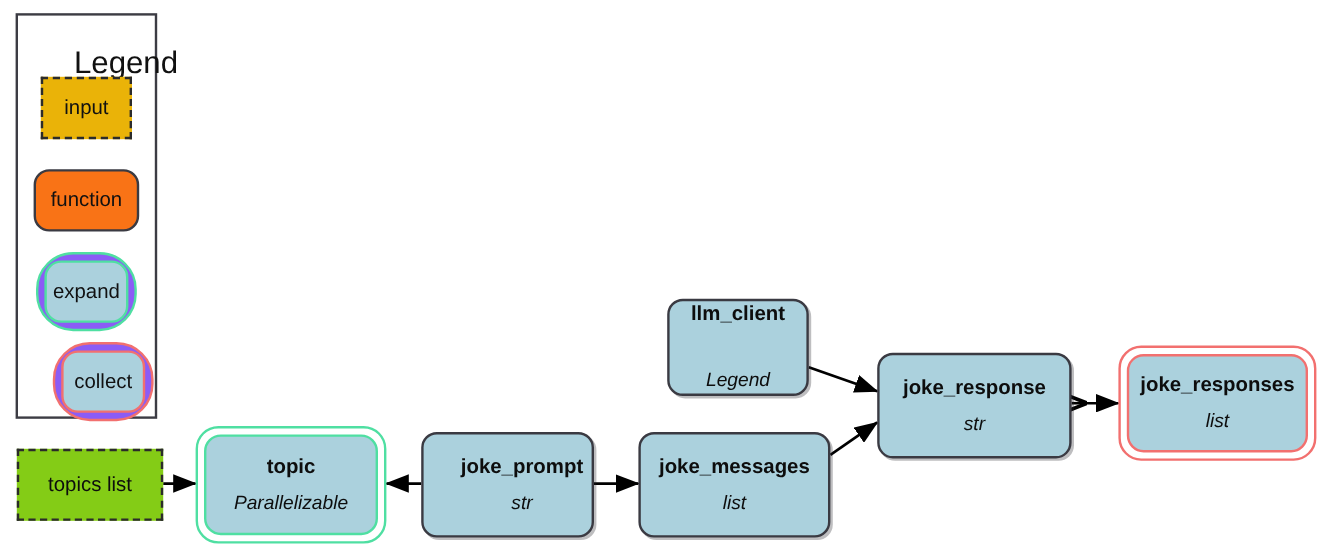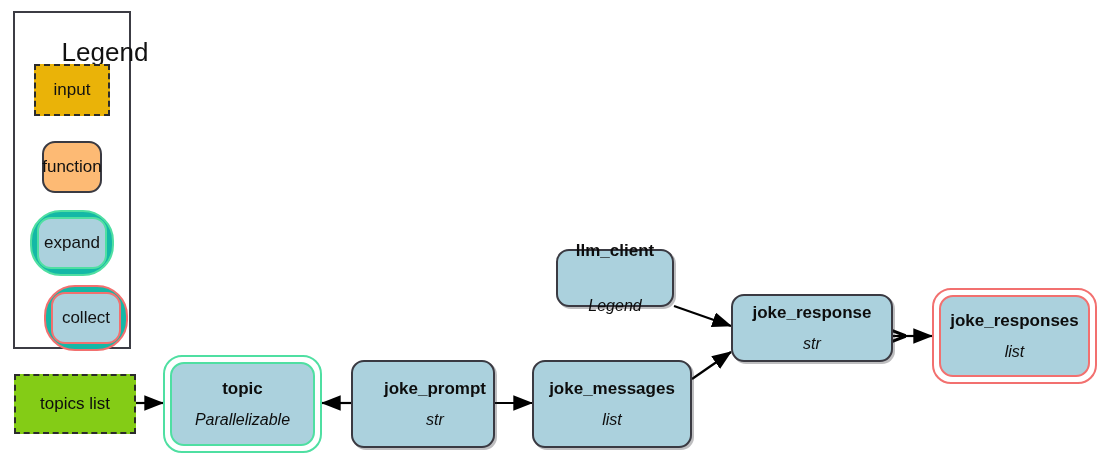--- a/index.html
+++ b/index.html
@@ -67,35 +67,35 @@
   .legend-input {
     top: 51px;
     width: 76px;
     height: 52px;
     border: 2.5px dashed #2b2b2b;
     background: #eab308;
   }
 
   .legend-function {
     top: 128px;
-    width: 60px;
+    width: 88px;
     height: 52px;
     border: 2.5px solid #3a3a42;
     border-radius: 13px;
-    background: #fdba74;
+    background: #f97316;
   }
 
   
   .legend-ring {
     top: 197px;
     width: 84px;
     height: 66px;
     border-radius: 31px;
     border: 2.5px solid #4fdfa2;
-    background: #14b8a6;
+    background: #8b5cf6;
     display: block;
   }
   .legend-ring.collect-ring {
     top: 272px;
     border-color: #f2706f;
     margin-left: 14px;
   }
   .legend-ring .inner {
     position: absolute;
     left: 5px;
@@ -274,26 +274,26 @@
   <div class="node node-fn" style="left:351px; top:360px; width:144px; height:88px;padding-left:24px;">
     <div class="nm">joke_prompt</div>
     <div class="ty">str</div>
   </div>
 
   <div class="node node-fn" style="left:532px; top:360px; width:160px; height:88px;">
     <div class="nm">joke_messages</div>
     <div class="ty">list</div>
   </div>
 
-  <div class="node node-fn" style="left:556px; top:249px; width:118px; height:58px;gap:24px;">
+  <div class="node node-fn" style="left:556px; top:249px; width:118px; height:81px;gap:24px;">
     <div class="nm">llm_client</div>
     <div class="ty">Legend</div>
   </div>
 
-  <div class="node node-fn" style="left:731px; top:294px; width:162px; height:68px;">
+  <div class="node node-fn" style="left:731px; top:294px; width:162px; height:88px;">
     <div class="nm">joke_response</div>
     <div class="ty">str</div>
   </div>
 
   <div class="node node-ring collect" style="left:932px; top:288px; width:165px; height:96px;">
     <div class="inner">
       <div class="nm">joke_responses</div>
       <div class="ty">list</div>
     </div>
   </div>

